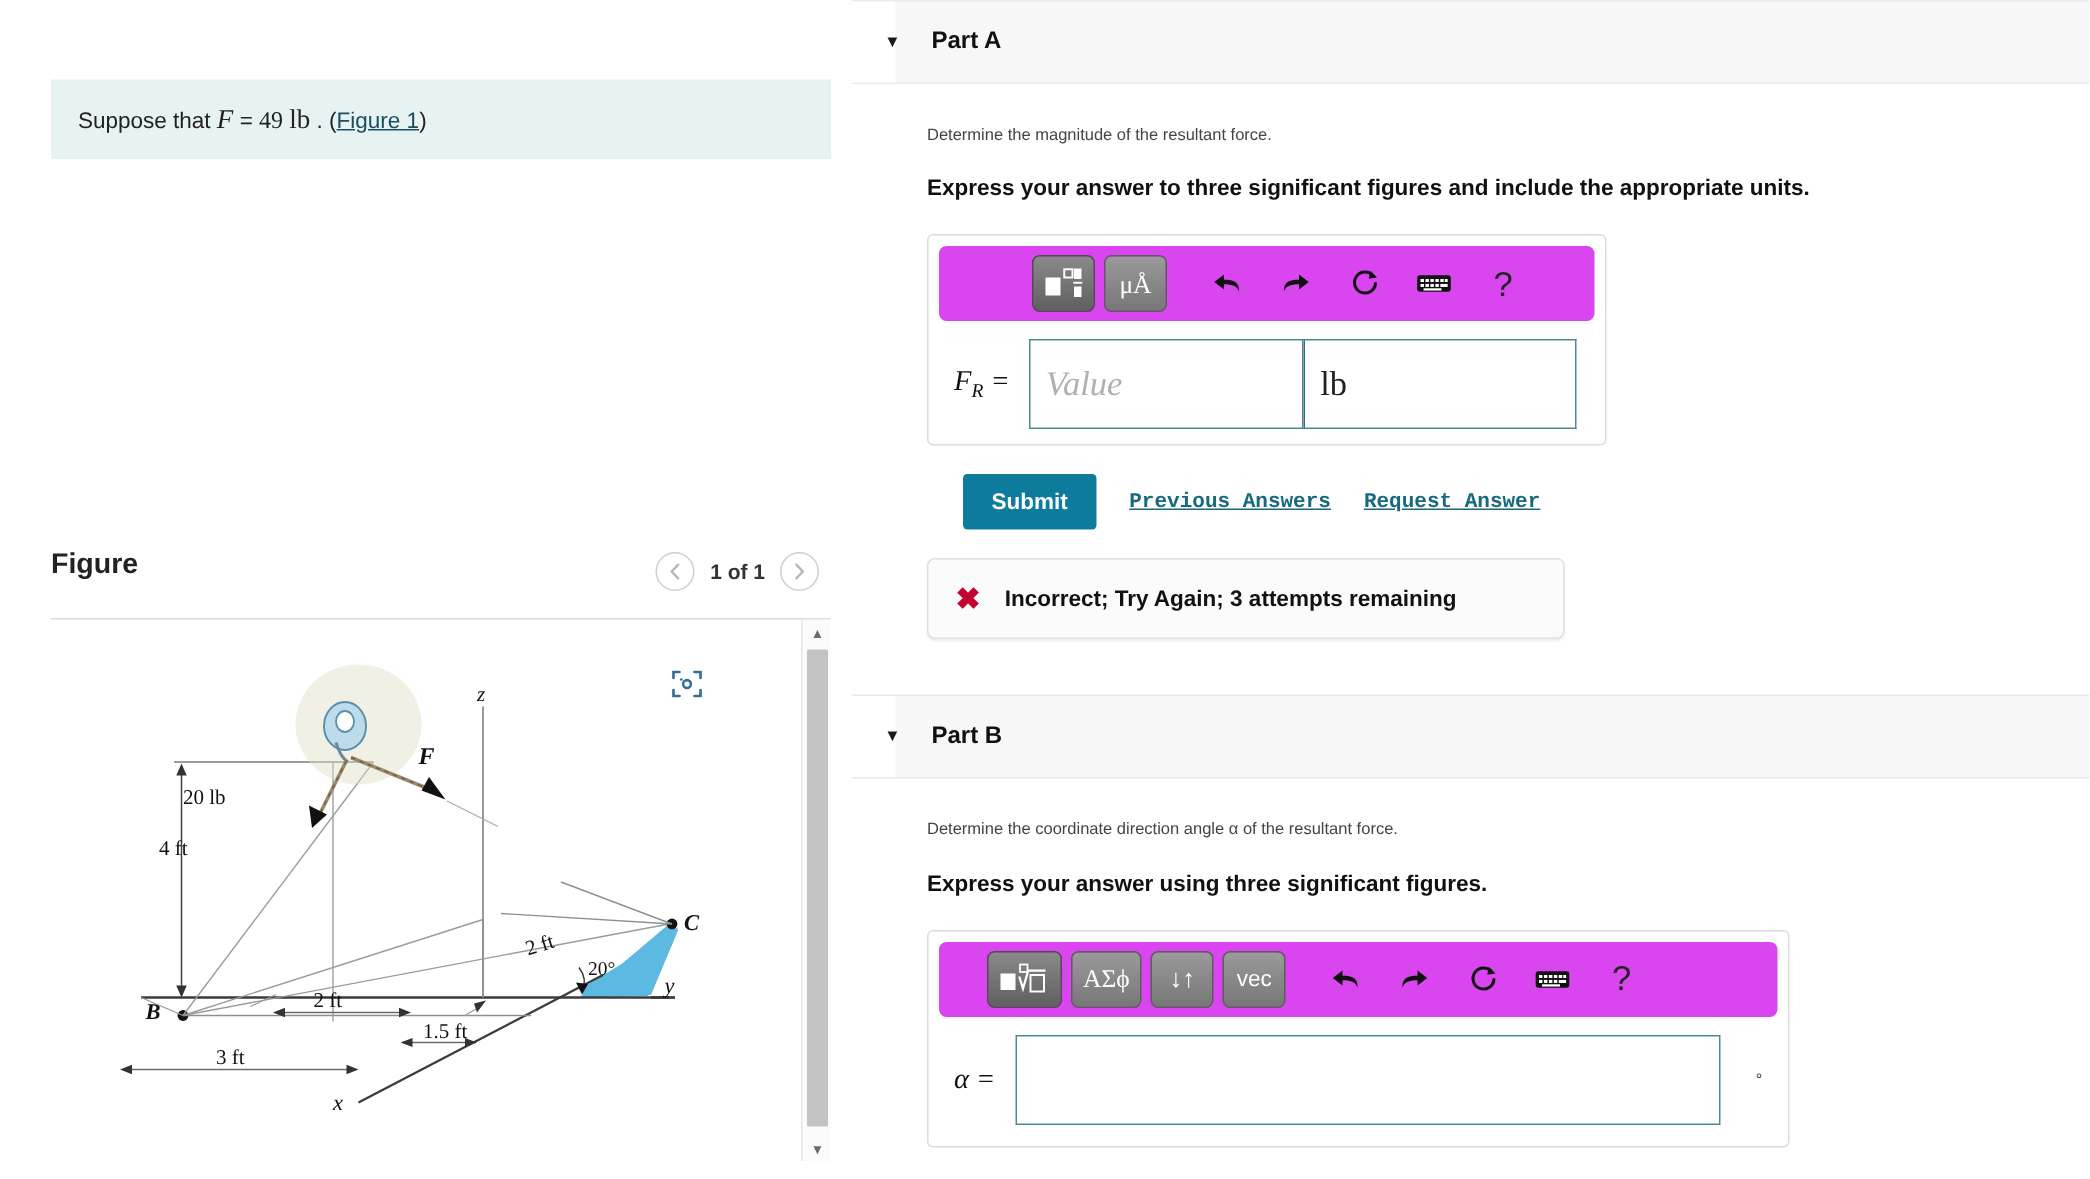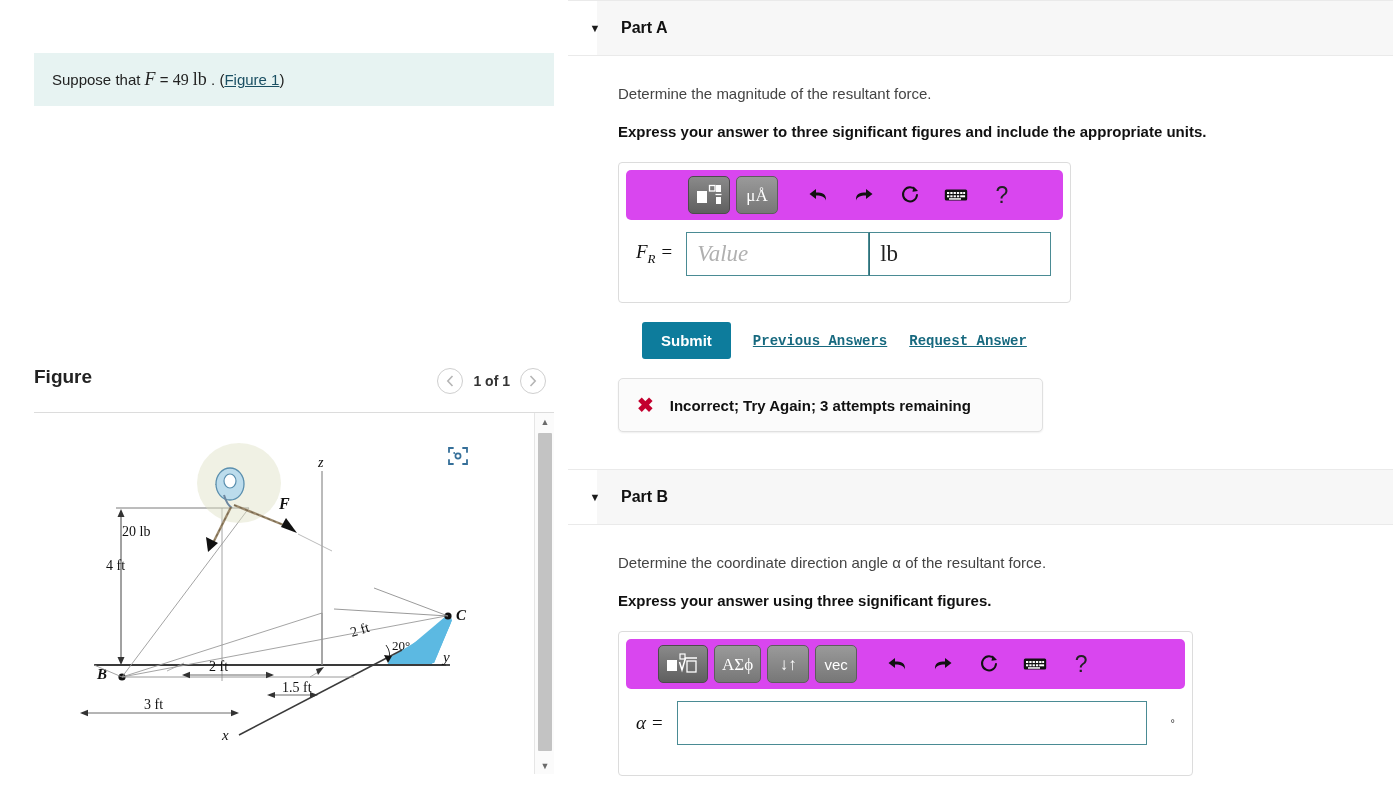--- a/index.html
+++ b/index.html
@@ -110,21 +110,21 @@
     margin-left: 17px; width: 20px;
     color: #1a1a1a; font-size: 11px; cursor: pointer;
     text-align: center;
   }
   .part-label {
     position: relative; z-index: 2;
     margin-left: 16px; font-size: 16px; font-weight: bold; color: #111;
   }
   .part-body { padding: 0 0 0 50px; }
   .prompt {
-    font-size: 15px; color: #444; margin-top: 27px; line-height: 1.4;
+    font-size: 11px; color: #444; margin-top: 27px; line-height: 1.4;
   }
   .instruction {
     font-size: 15px; color: #111; font-weight: bold;
     margin-top: 17px; line-height: 1.4;
   }
 
   
   .answer-box {
     margin-top: 20px;
     border: 1px solid #dcdcdc; border-radius: 4px;
@@ -167,21 +167,21 @@
   .field-row {
     display: flex; align-items: center;
     margin-top: 12px; padding-left: 17px;
   }
   .field-label {
     font-family: "Liberation Serif", serif; font-style: italic;
     font-size: 19px; color: #111; margin-right: 13px;
   }
   .field-label sub { font-size: 13px; }
   .txt-input {
-    height: 44px; border: 1px solid #4a8b94; background: #fff;
+    height: 60px; border: 1px solid #4a8b94; background: #fff;
     font-family: "Liberation Serif", serif; font-size: 23px;
     padding: 0 10px; color: #222; outline: none;
   }
   .txt-input.value-a { width: 183px; }
   .txt-input.unit-a {
     width: 182px; border-left: 1px solid #2f6f78;
   }
   .txt-input.alpha-b { width: 470px; }
   .txt-input::placeholder {
     color: #b0b0b0; font-style: italic;

